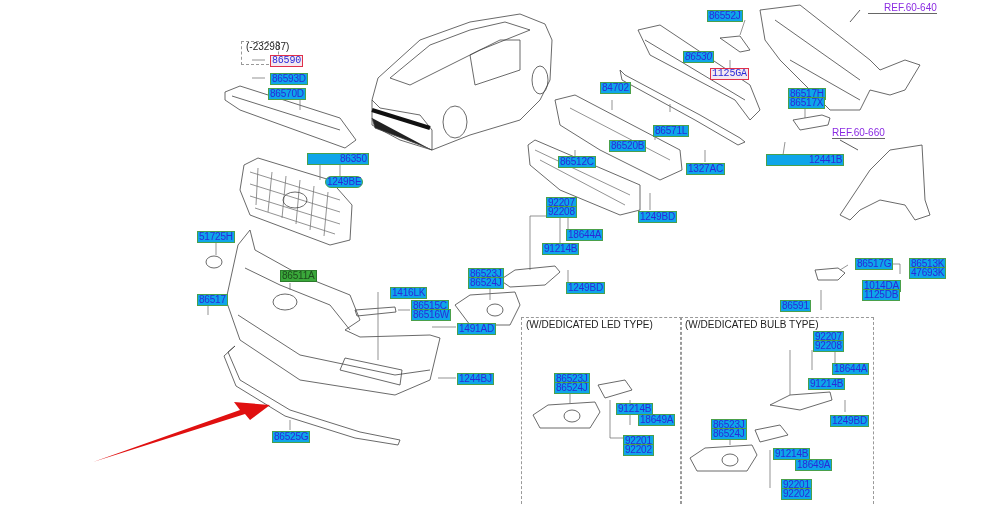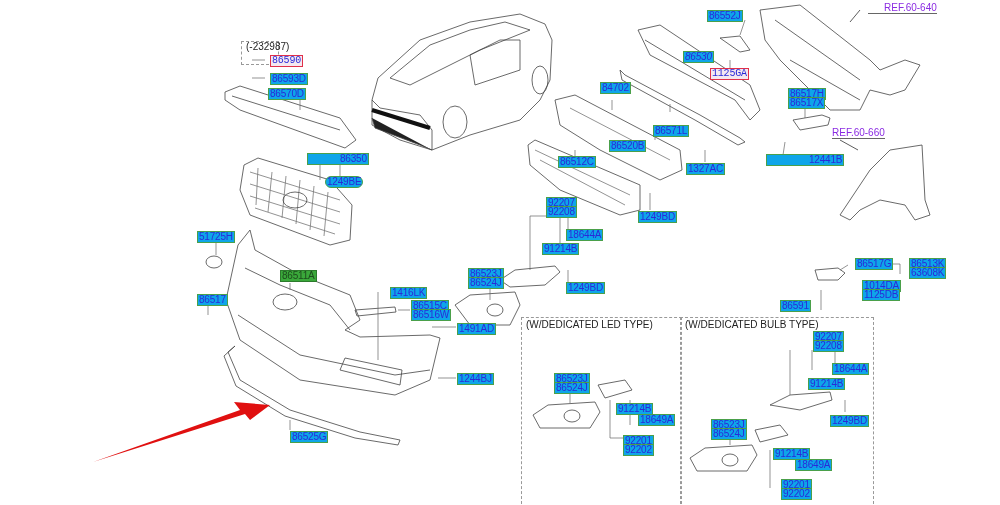--- a/index.html
+++ b/index.html
@@ -166,21 +166,21 @@
 <div class="lbl" style="left:307px;top:153px;padding-left:32px;">86350</div>
 <div class="lbl" style="left:325px;top:176px;border-radius:6px;">1249BE</div>
 <div class="lbl" style="left:197px;top:231px;">51725H</div>
 <div class="lbl sel" style="left:280px;top:270px;">86511A</div>
 <div class="lbl" style="left:197px;top:294px;">86517</div>
 <div class="lbl" style="left:390px;top:287px;">1416LK</div>
 <div class="lbl" style="left:411px;top:300px;">86515C</div>
 <div class="lbl" style="left:411px;top:309px;">86516W</div>
 <div class="lbl" style="left:457px;top:323px;">1491AD</div>
 <div class="lbl" style="left:457px;top:373px;">1244BJ</div>
-<div class="lbl" style="left:290px;top:431px;">86525G</div>
+<div class="lbl" style="left:272px;top:431px;">86525G</div>
 <div class="lbl" style="left:468px;top:268px;">86523J</div>
 <div class="lbl" style="left:468px;top:277px;">86524J</div>
 <div class="lbl" style="left:546px;top:197px;">92207</div>
 <div class="lbl" style="left:546px;top:206px;">92208</div>
 <div class="lbl" style="left:566px;top:229px;">18644A</div>
 <div class="lbl" style="left:542px;top:243px;">91214B</div>
 <div class="lbl" style="left:566px;top:282px;">1249BD</div>
 <div class="lbl" style="left:638px;top:211px;">1249BD</div>
 <div class="lbl" style="left:558px;top:156px;">86512C</div>
 <div class="lbl" style="left:600px;top:82px;">84702</div>
@@ -188,21 +188,21 @@
 <div class="lbl" style="left:653px;top:94px;margin-top:31px;">86571L</div>
 <div class="lbl" style="left:686px;top:163px;">1327AC</div>
 <div class="lbl" style="left:683px;top:51px;font-style:italic;">86530</div>
 <div class="lbl" style="left:707px;top:10px;">86552J</div>
 <div class="lbl red" style="left:710px;top:68px;font-family:Liberation Mono, monospace;">1125GA</div>
 <div class="lbl" style="left:788px;top:88px;">86517H</div>
 <div class="lbl" style="left:788px;top:97px;">86517X</div>
 <div class="lbl" style="left:766px;top:154px;padding-left:42px;">12441B</div>
 <div class="lbl" style="left:855px;top:258px;">86517G</div>
 <div class="lbl" style="left:909px;top:258px;">86513K</div>
-<div class="lbl" style="left:909px;top:267px;">63608K</div>
+<div class="lbl" style="left:909px;top:267px;">47693K</div>
 <div class="lbl" style="left:862px;top:280px;">1014DA</div>
 <div class="lbl" style="left:862px;top:289px;">1125DB</div>
 <div class="lbl" style="left:780px;top:300px;">86591</div>
 
 <div class="lbl" style="left:554px;top:373px;">86523J</div>
 <div class="lbl" style="left:554px;top:382px;">86524J</div>
 <div class="lbl" style="left:616px;top:403px;">91214B</div>
 <div class="lbl" style="left:638px;top:414px;">18649A</div>
 <div class="lbl" style="left:623px;top:435px;">92201</div>
 <div class="lbl" style="left:623px;top:444px;">92202</div>

